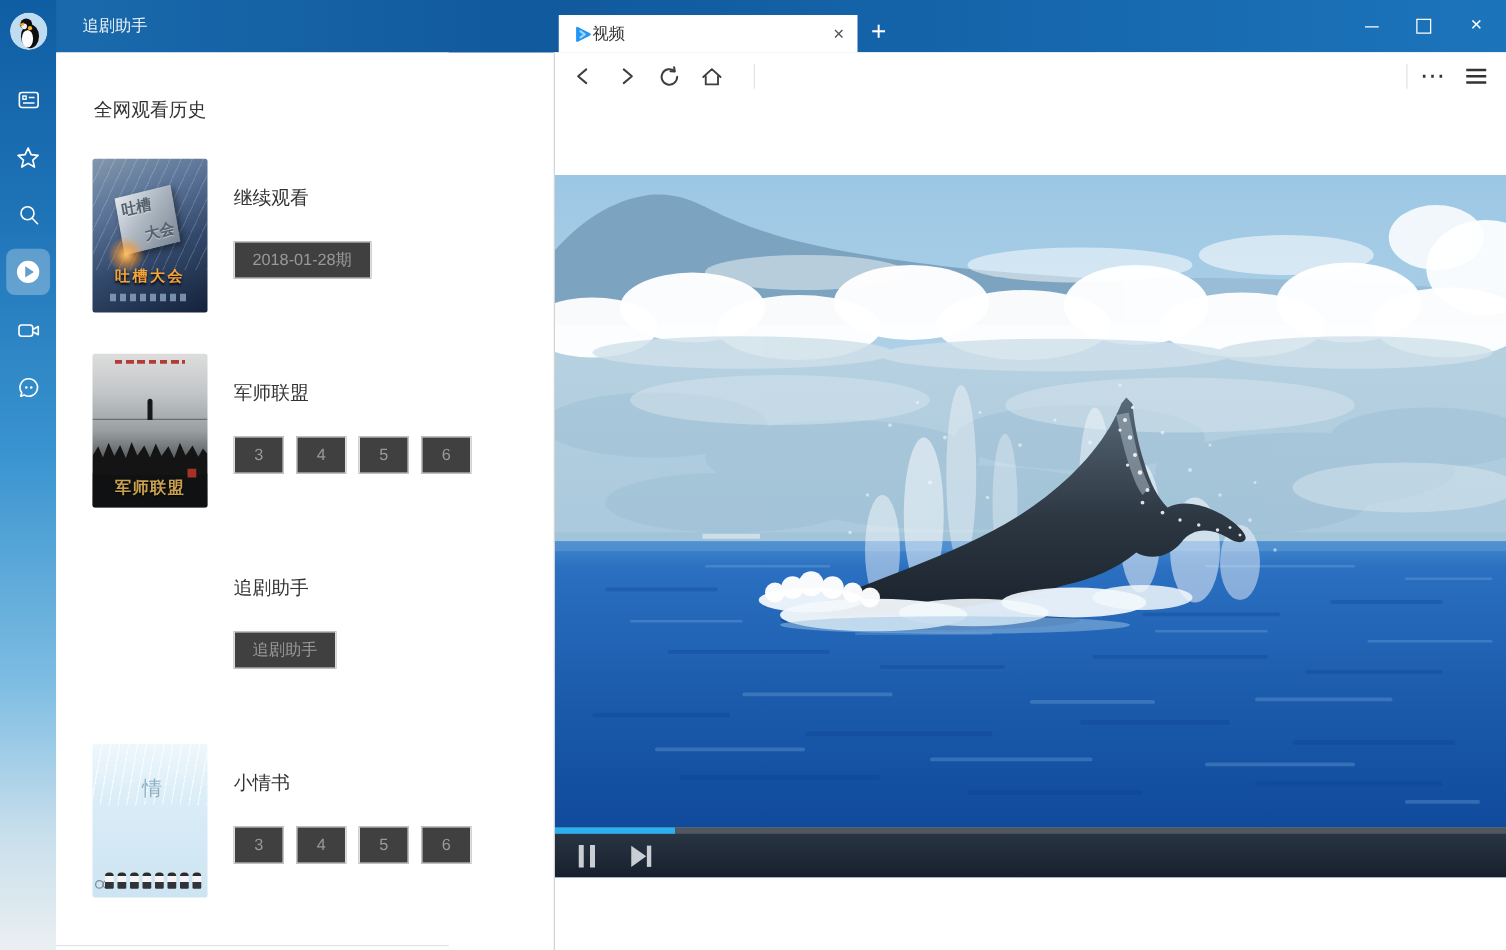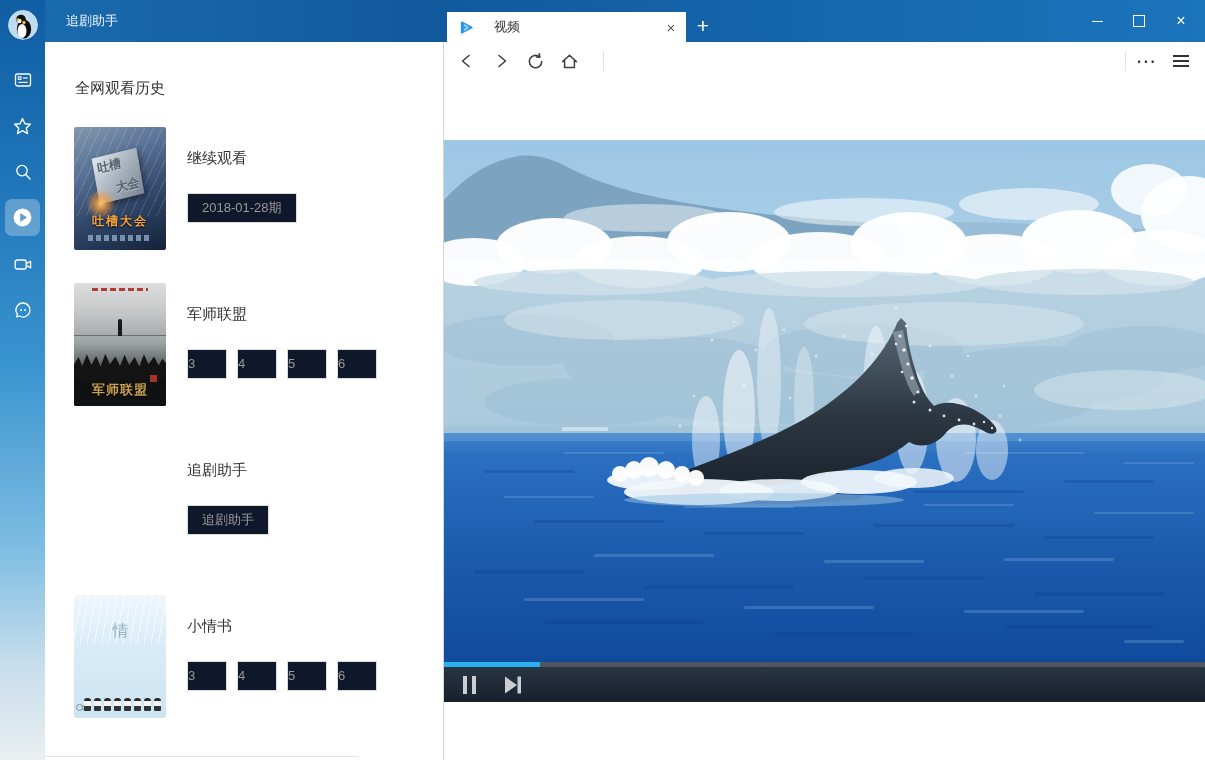--- a/index.html
+++ b/index.html
@@ -13,21 +13,21 @@
   .app-title{position:absolute;left:66px;top:0;height:42px;line-height:42px;
     font-size:13px;color:rgba(255,255,255,.92);}
   .winctrl{position:absolute;top:0;width:42px;height:42px;display:flex;align-items:center;justify-content:center;color:#fff;}
   .min-bar{width:11px;height:1px;background:#fff;}
   .max-box{width:10px;height:10px;border:1px solid #fff;}
   .close-glyph{font-size:16px;font-weight:300;}
 
   
   .tab{position:absolute;left:447px;top:12px;width:239px;height:30px;background:#fff;
        display:flex;align-items:center;}
-  .tab-label{margin-left:20px;font-size:13px;color:#333;flex:1;}
+  .tab-label{margin-left:0;font-size:13px;color:#333;flex:1;}
   .tab-close{width:30px;text-align:center;font-size:15px;color:#555;}
   .tab-favicon{margin-left:12px;display:flex;}
   .newtab{position:absolute;left:689px;top:13px;width:28px;height:28px;text-align:center;
           line-height:26px;font-size:21px;font-weight:300;color:#fff;}
 
   
   .sidebar{position:absolute;left:0;top:0;width:45px;height:760px;
     background:linear-gradient(180deg,#0f5da3 0%,#1e73b7 22%,#3a94d0 48%,#7ebde2 72%,#c9dfec 88%,#eaeff2 100%);}
   .avatar{position:absolute;left:8px;top:10px;width:30px;height:30px;border-radius:50%;overflow:hidden;}
   .side-item{position:absolute;left:0;width:45px;height:40px;display:flex;align-items:center;justify-content:center;}
@@ -36,22 +36,22 @@
   .side-item svg{position:relative;}
 
   
   .left-panel{position:absolute;left:45px;top:42px;width:314px;height:714px;background:#fff;
     border-bottom:1px solid #e4e4e4;}
   .panel-heading{position:absolute;left:30px;top:37px;font-size:15px;color:#333;font-weight:500;}
   .row{position:absolute;left:29px;width:365px;height:123px;}
   .poster{position:absolute;left:0;top:0;width:92px;height:123px;border-radius:2px;overflow:hidden;}
   .row-title{position:absolute;left:113px;top:22px;font-size:15px;color:#333;}
   .row-buttons{position:absolute;left:113px;top:66px;display:flex;gap:10px;}
-  .btn{height:28px;line-height:28px;border:1px solid #ddd;background:#0f172a;color:#999;
-       font-size:13px;white-space:nowrap;}
+  .btn{height:28px;line-height:28px;border:1px solid #ddd;background:#404040;color:#999;
+       font-size:13px;text-align:center;white-space:nowrap;}
   .btn.ep{width:38px;}
   .btn.pad{padding:0 14px;}
 
   
   .poster .abs{position:absolute;}
   .p1{background:linear-gradient(155deg,#8398ae 0%,#5a7397 30%,#33496c 60%,#14223a 100%);}
   .p1 .rain{left:0;top:0;width:100%;height:72%;opacity:.5;
     background:repeating-linear-gradient(115deg,rgba(255,255,255,.28) 0 1px,transparent 1px 8px);}
   .p1 .cube{left:21px;top:26px;width:46px;height:46px;transform:rotate(-14deg) skewX(-4deg);
     background:linear-gradient(135deg,#e2e7ec 0%,#aeb8c2 45%,#7a8694 100%);

